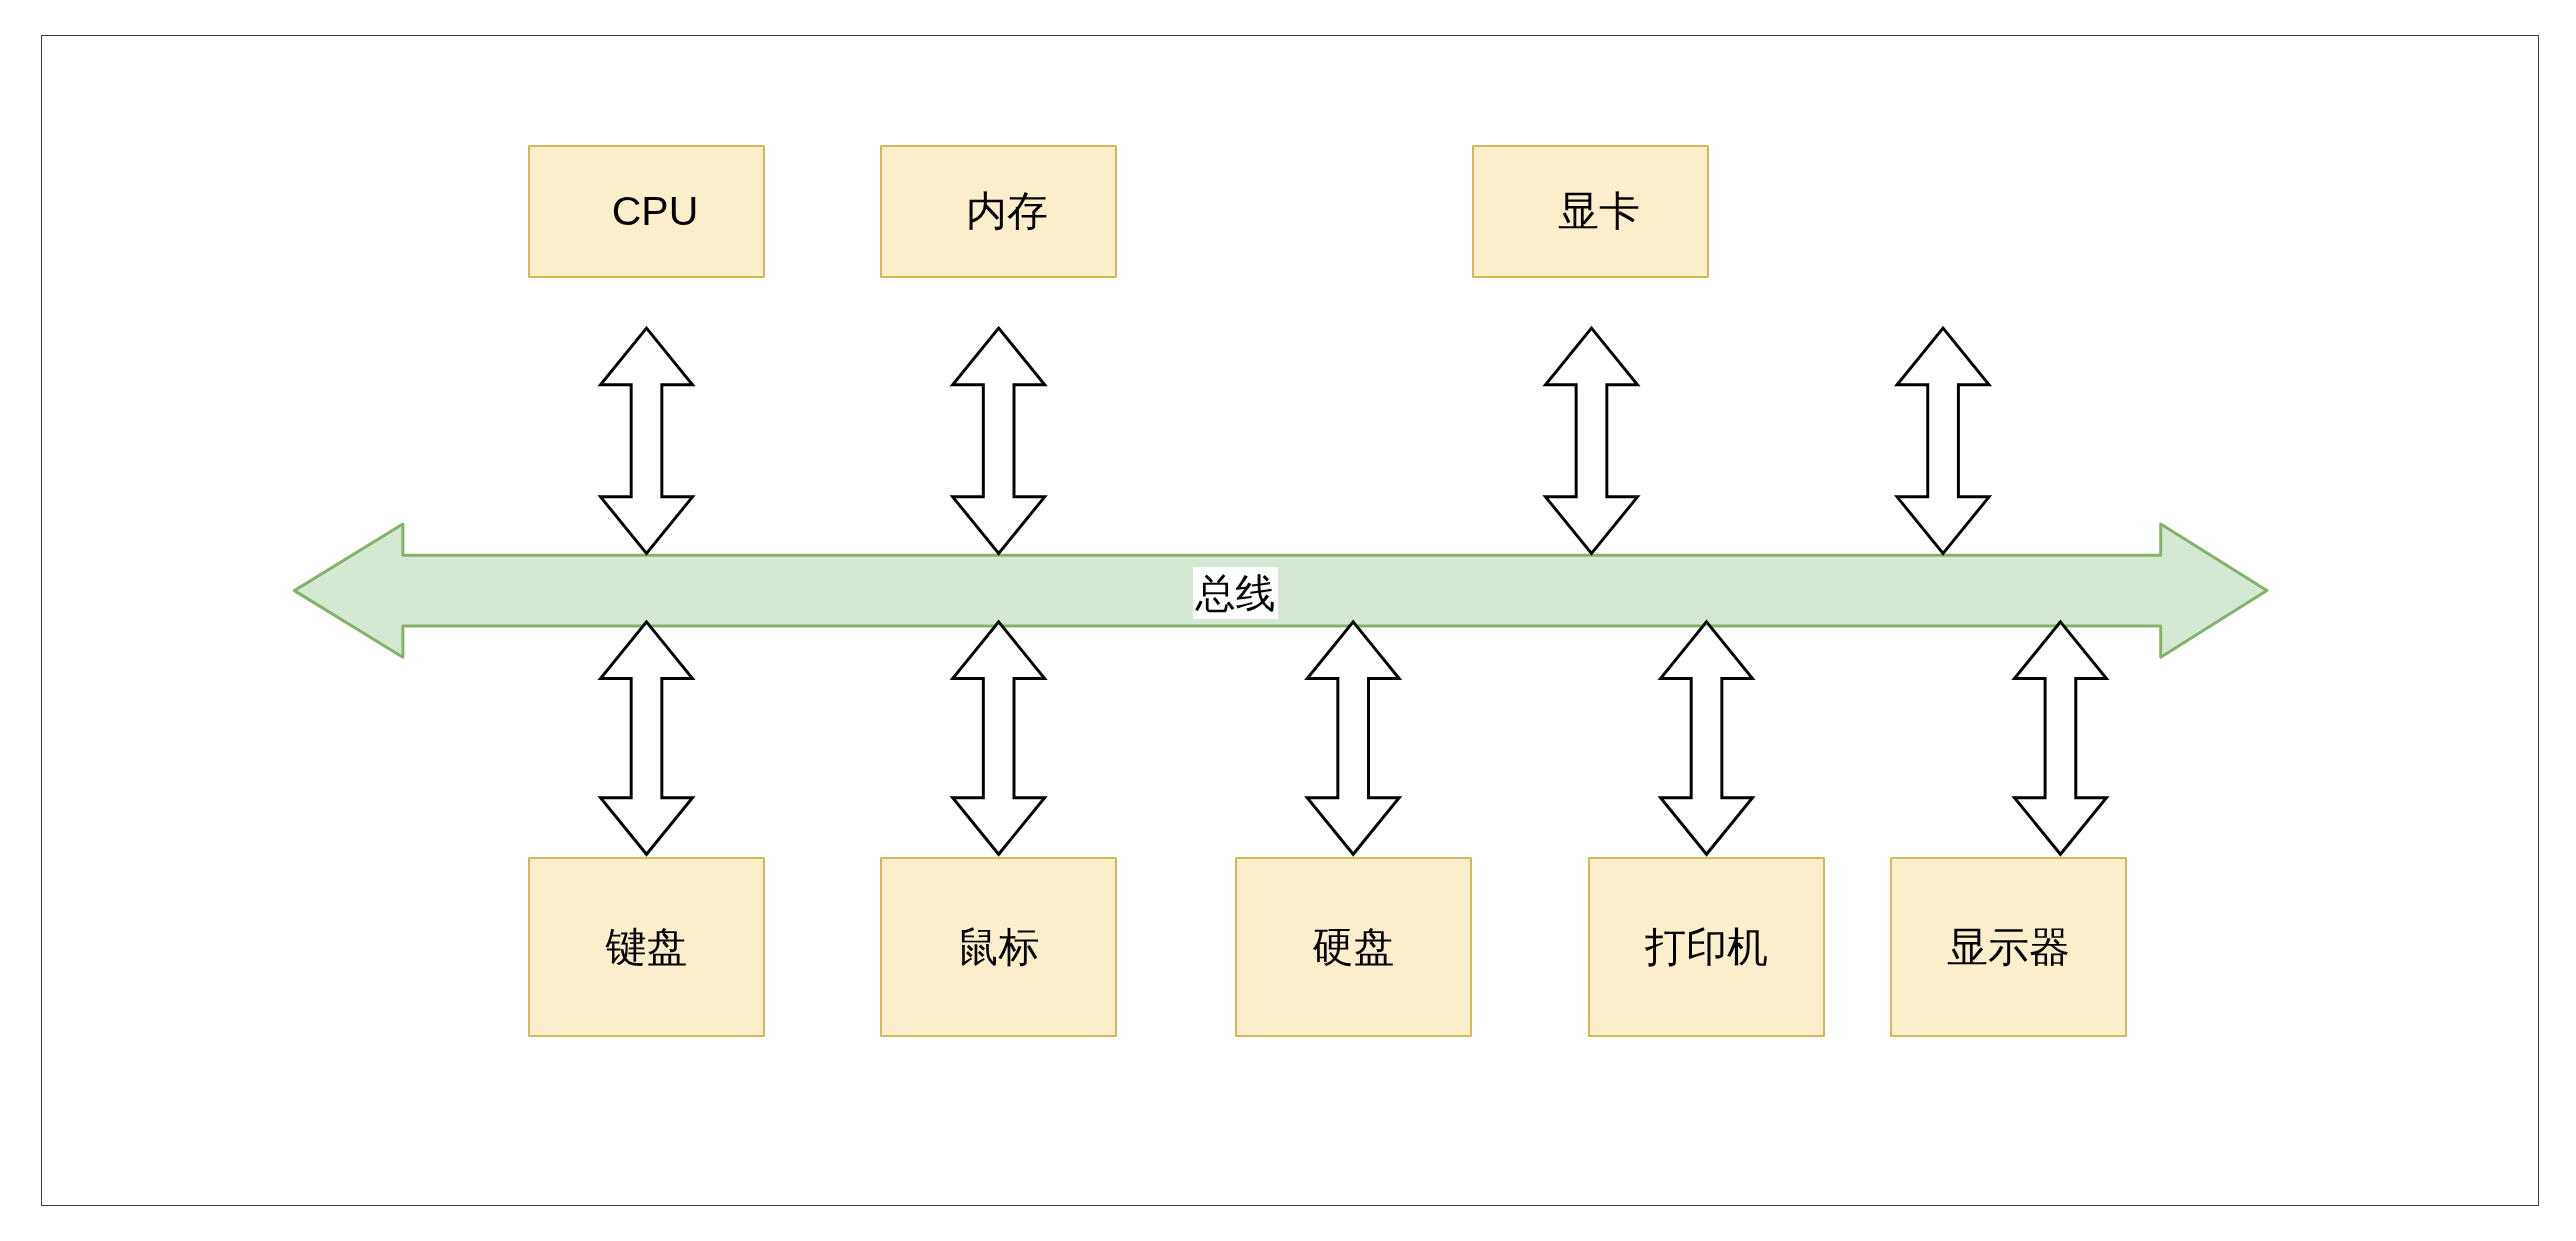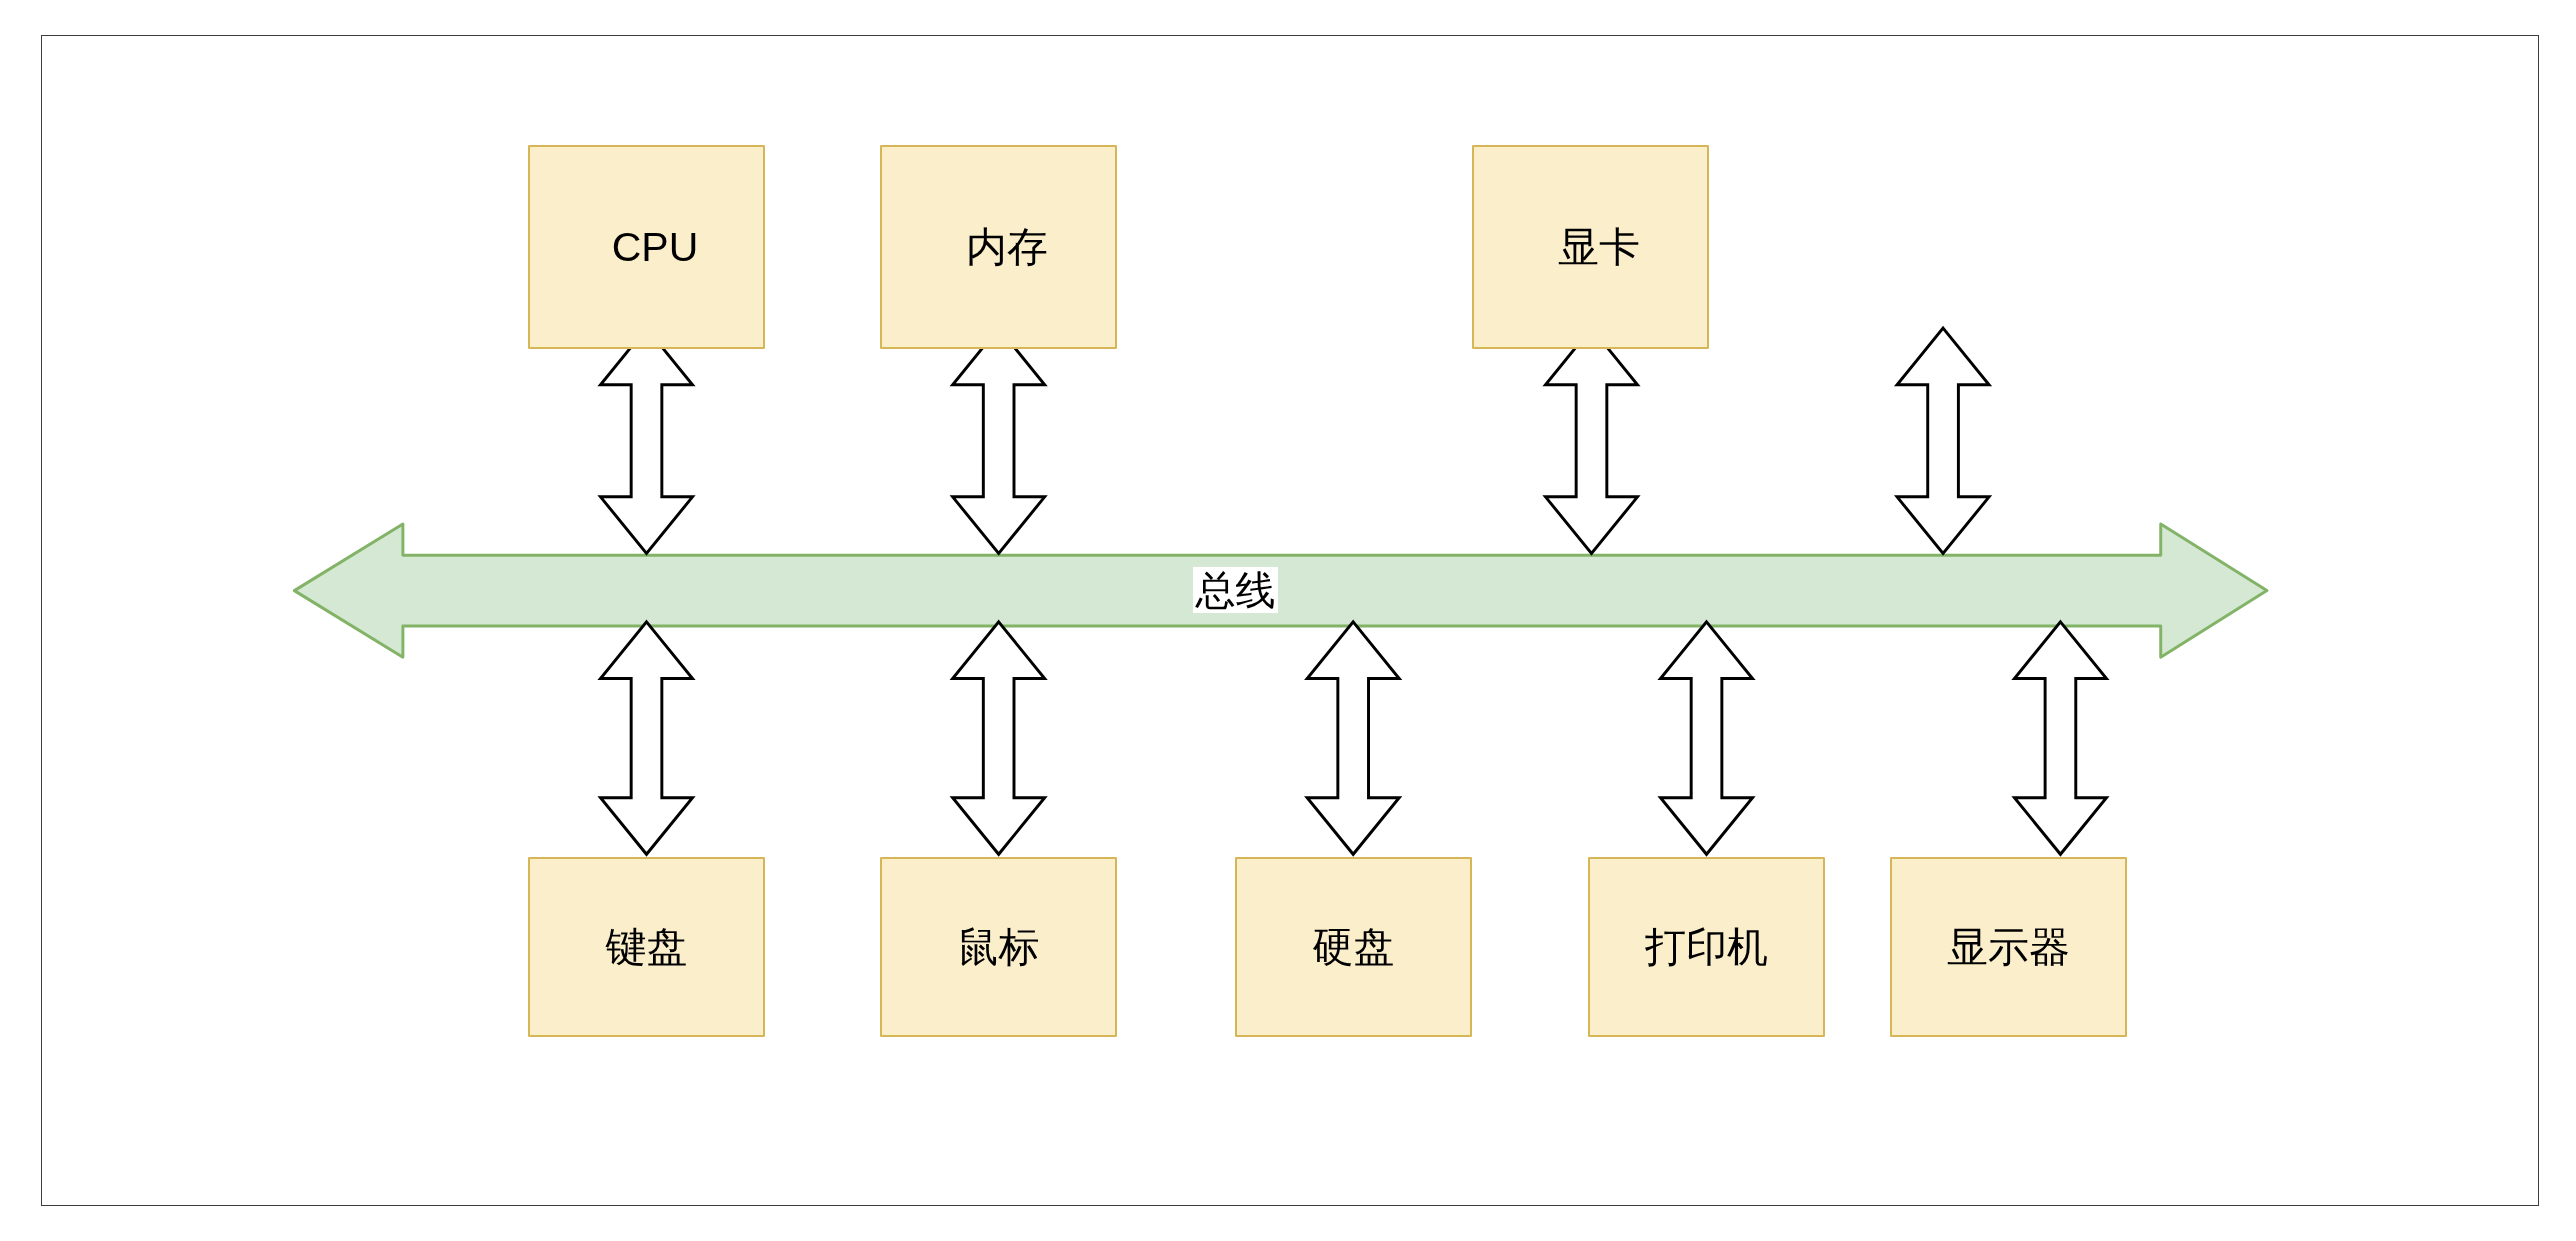--- a/index.html
+++ b/index.html
@@ -21,26 +21,26 @@
   }
   .layer{position:absolute;left:0;top:0;width:2576px;height:1242px;}
   .node{
     position:absolute;box-sizing:border-box;
     background:var(--device-fill);
     border:2.9px solid var(--device-border);
     border-radius:1.2px;
     display:flex;align-items:center;justify-content:center;
     color:var(--label-text);font-size:41px;line-height:1;white-space:nowrap;
   }
-  .node-top{top:145px;width:237px;height:204px;padding-left:17px;}
+  .node-top{top:145px;width:237px;height:133px;padding-left:17px;}
   .node-bottom{top:857px;width:237px;height:180px;}
   .bus-shape{fill:var(--bus-fill);stroke:var(--bus-border);stroke-width:5;stroke-linejoin:round;}
   .connector-shape{fill:var(--connector-fill);stroke:var(--connector-stroke);stroke-width:5;stroke-linejoin:miter;}
   .bus-label{
-    position:absolute;left:1193px;top:567px;min-width:83px;height:46px;
+    position:absolute;left:1193px;top:567px;min-width:83px;height:52px;
     background:#FFFFFF;color:var(--label-text);
     display:flex;align-items:center;justify-content:center;
     font-size:40px;line-height:1;padding:0 2.4px;box-sizing:border-box;white-space:nowrap;
   }
 </style>
 </head>
 <body>
 
 <div class="canvas">
 

